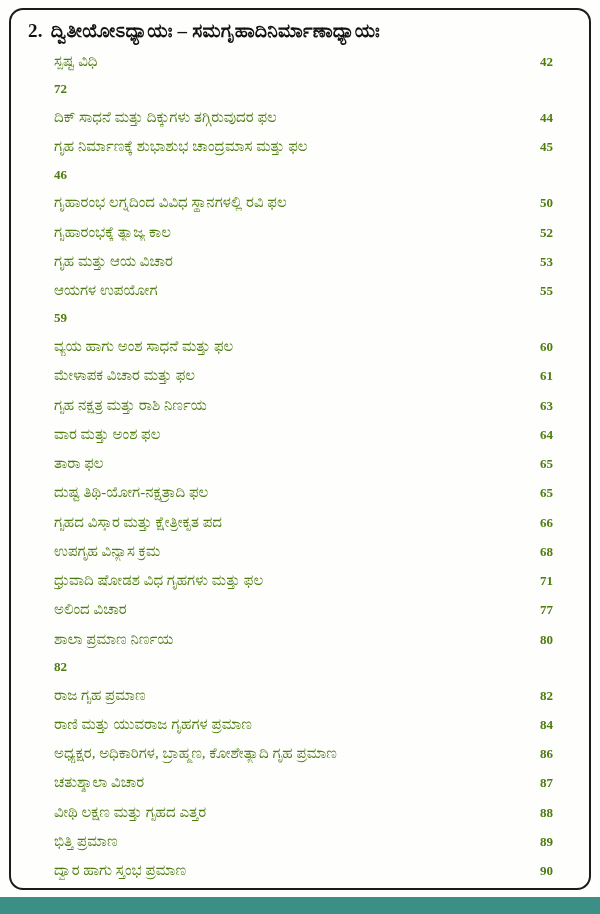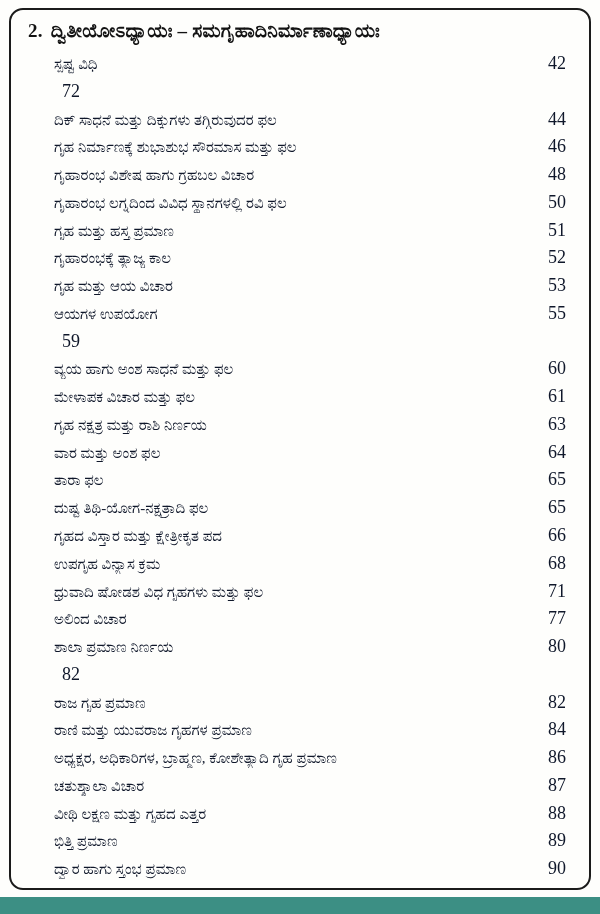--- a/index.html
+++ b/index.html
@@ -59,34 +59,34 @@
     display: flex;
     flex-direction: column;
     justify-content: space-between;
     padding-left: 28px;
   }
   .toc-row {
     display: flex;
     justify-content: space-between;
     align-items: baseline;
     font-size: 15px;
-    color: #0f172a;
+    color: #4d7c0f;
     line-height: 1.25;
   }
   .toc-title {
     font-weight: 500;
     padding-right: 14px;
     white-space: nowrap;
     overflow: hidden;
   }
   .toc-page {
-    font-weight: normal;
+    font-weight: bold;
     min-width: 34px;
-    text-align: center;
-    font-size: 18px;
+    text-align: left;
+    font-size: 13px;
   }
 </style>
 </head>
 <body>
 
 <div class="page">
   <div class="page-border" style="border-color: rgb(27, 27, 27);"></div>
 
   <div class="content">
     <div class="heading">
@@ -100,36 +100,31 @@
           <span class="toc-page">42</span>
         </div>
         <div class="toc-row">
           <span class="toc-page">72</span>
         </div>
         <div class="toc-row">
           <span class="toc-title">ದಿಕ್ ಸಾಧನೆ ಮತ್ತು ದಿಕ್ಕುಗಳು ತಗ್ಗಿರುವುದರ ಫಲ</span>
           <span class="toc-page">44</span>
         </div>
         <div class="toc-row">
-          <span class="toc-title">ಗೃಹ ನಿರ್ಮಾಣಕ್ಕೆ ಶುಭಾಶುಭ ಸೌರಮಾಸ ಮತ್ತು ಫಲ</span>
+          <span class="toc-title">ಗೃಹ ನಿರ್ಮಾಣಕ್ಕೆ ಶುಭಾಶುಭ ಚಾಂದ್ರಮಾಸ ಮತ್ತು ಫಲ</span>
+          <span class="toc-page">45</span>
+        </div>
+        <div class="toc-row">
           <span class="toc-page">46</span>
-        </div>
-        <div class="toc-row">
-          <span class="toc-title">ಗೃಹಾರಂಭ ವಿಶೇಷ ಹಾಗು ಗ್ರಹಬಲ ವಿಚಾರ</span>
-          <span class="toc-page">48</span>
         </div>
         <div class="toc-row">
           <span class="toc-title">ಗೃಹಾರಂಭ ಲಗ್ನದಿಂದ ವಿವಿಧ ಸ್ಥಾನಗಳಲ್ಲಿ ರವಿ ಫಲ</span>
           <span class="toc-page">50</span>
         </div>
         <div class="toc-row">
-          <span class="toc-title">ಗೃಹ ಮತ್ತು ಹಸ್ತ ಪ್ರಮಾಣ</span>
-          <span class="toc-page">51</span>
-        </div>
-        <div class="toc-row">
           <span class="toc-title">ಗೃಹಾರಂಭಕ್ಕೆ ತ್ಯಾಜ್ಯ ಕಾಲ</span>
           <span class="toc-page">52</span>
         </div>
         <div class="toc-row">
           <span class="toc-title">ಗೃಹ ಮತ್ತು ಆಯ ವಿಚಾರ</span>
           <span class="toc-page">53</span>
         </div>
         <div class="toc-row">
           <span class="toc-title">ಆಯಗಳ ಉಪಯೋಗ</span>
           <span class="toc-page">55</span>

